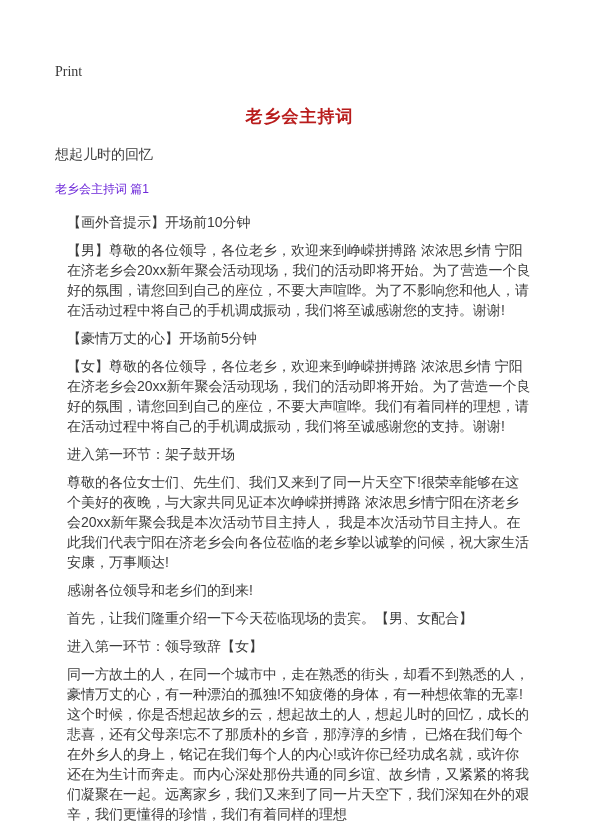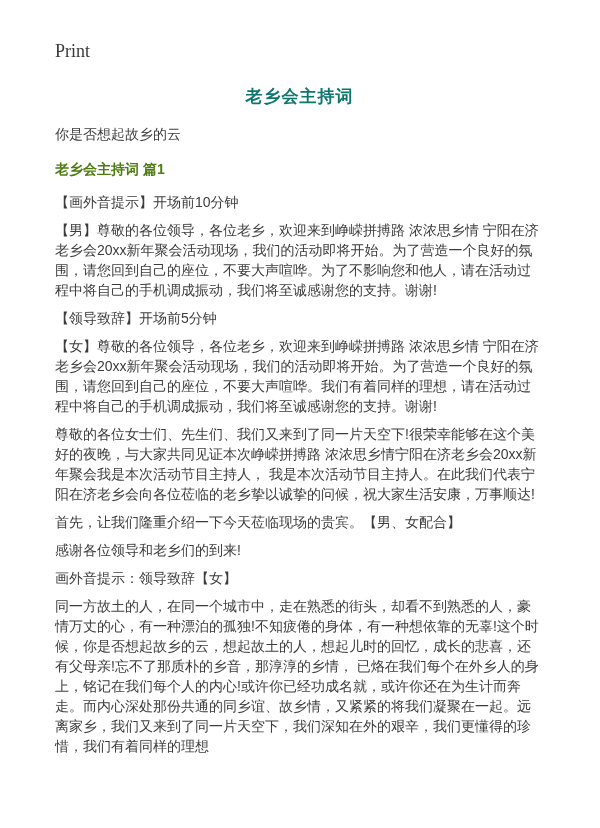--- a/index.html
+++ b/index.html
@@ -15,72 +15,73 @@
     -webkit-font-smoothing: antialiased;
   }
   .page {
     width: 600px;
     min-height: 828px;
     box-sizing: border-box;
     padding: 0 56px 40px 55px;
     background: #ffffff;
   }
   .print-label {
-    padding-top: 44px;
+    padding-top: 64px;
     font-family: "Liberation Serif", "DejaVu Serif", serif;
-    font-size: 18px;
+    font-size: 14px;
     color: #3a3a3a;
     line-height: 15px;
   }
   h1.doc-title {
     margin: 27px 0 0 0;
     text-align: center;
     font-size: 17px;
     font-weight: bold;
-    color: #0f766e;
+    color: #b91c1c;
     line-height: 22px;
     letter-spacing: 1px;
   }
   .doc-subtitle {
     margin: 16px 0 0 0;
     font-size: 14px;
     line-height: 20px;
     color: #3c3c3c;
   }
   h2.section-heading {
     margin: 15px 0 13px 0;
-    font-size: 14px;
-    font-weight: bold;
-    color: #4d7c0f;
+    font-size: 12px;
+    font-weight: normal;
+    color: #6d28d9;
     line-height: 20px;
   }
   p.para {
-    margin: 8px 0;
+    margin: 8px 12px;
     font-size: 14px;
     line-height: 20px;
     color: #3c3c3c;
     word-break: break-all;
   }
 </style>
 </head>
 <body>
 
 <div class="page">
 
   <div class="print-label">Print</div>
 
   <h1 class="doc-title">老乡会主持词</h1>
 
-  <div class="doc-subtitle">你是否想起故乡的云</div>
+  <div class="doc-subtitle">想起儿时的回忆</div>
 
   <h2 class="section-heading">老乡会主持词 篇1</h2>
 
   <p class="para">【画外音提示】开场前10分钟</p>
   <p class="para">【男】尊敬的各位领导，各位老乡，欢迎来到峥嵘拼搏路 浓浓思乡情 宁阳在济老乡会20xx新年聚会活动现场，我们的活动即将开始。为了营造一个良好的氛围，请您回到自己的座位，不要大声喧哗。为了不影响您和他人，请在活动过程中将自己的手机调成振动，我们将至诚感谢您的支持。谢谢!</p>
-  <p class="para">【领导致辞】开场前5分钟</p>
+  <p class="para">【豪情万丈的心】开场前5分钟</p>
   <p class="para">【女】尊敬的各位领导，各位老乡，欢迎来到峥嵘拼搏路 浓浓思乡情 宁阳在济老乡会20xx新年聚会活动现场，我们的活动即将开始。为了营造一个良好的氛围，请您回到自己的座位，不要大声喧哗。我们有着同样的理想，请在活动过程中将自己的手机调成振动，我们将至诚感谢您的支持。谢谢!</p>
+  <p class="para">进入第一环节：架子鼓开场</p>
   <p class="para">尊敬的各位女士们、先生们、我们又来到了同一片天空下!很荣幸能够在这个美好的夜晚，与大家共同见证本次峥嵘拼搏路 浓浓思乡情宁阳在济老乡会20xx新年聚会我是本次活动节目主持人， 我是本次活动节目主持人。在此我们代表宁阳在济老乡会向各位莅临的老乡挚以诚挚的问候，祝大家生活安康，万事顺达!</p>
+  <p class="para">感谢各位领导和老乡们的到来!</p>
   <p class="para">首先，让我们隆重介绍一下今天莅临现场的贵宾。【男、女配合】</p>
-  <p class="para">感谢各位领导和老乡们的到来!</p>
-  <p class="para">画外音提示：领导致辞【女】</p>
+  <p class="para">进入第一环节：领导致辞【女】</p>
   <p class="para">同一方故土的人，在同一个城市中，走在熟悉的街头，却看不到熟悉的人，豪情万丈的心，有一种漂泊的孤独!不知疲倦的身体，有一种想依靠的无辜!这个时候，你是否想起故乡的云，想起故土的人，想起儿时的回忆，成长的悲喜，还有父母亲!忘不了那质朴的乡音，那淳淳的乡情， 已烙在我们每个在外乡人的身上，铭记在我们每个人的内心!或许你已经功成名就，或许你还在为生计而奔走。而内心深处那份共通的同乡谊、故乡情，又紧紧的将我们凝聚在一起。远离家乡，我们又来到了同一片天空下，我们深知在外的艰辛，我们更懂得的珍惜，我们有着同样的理想</p>
 
 </div>
 
 </body></html>

